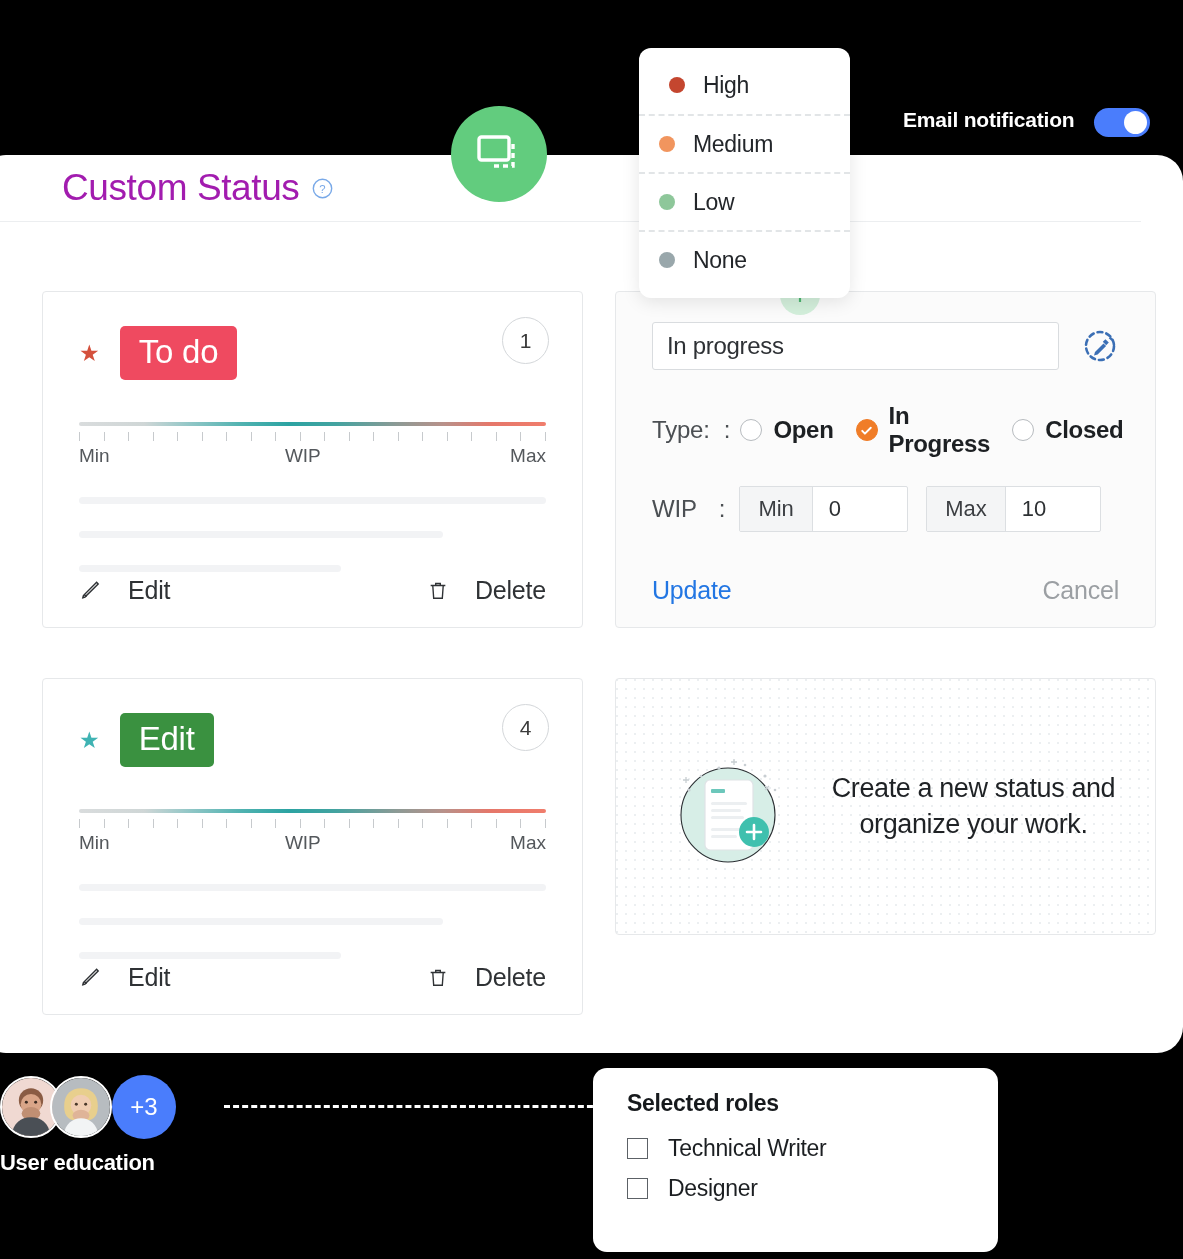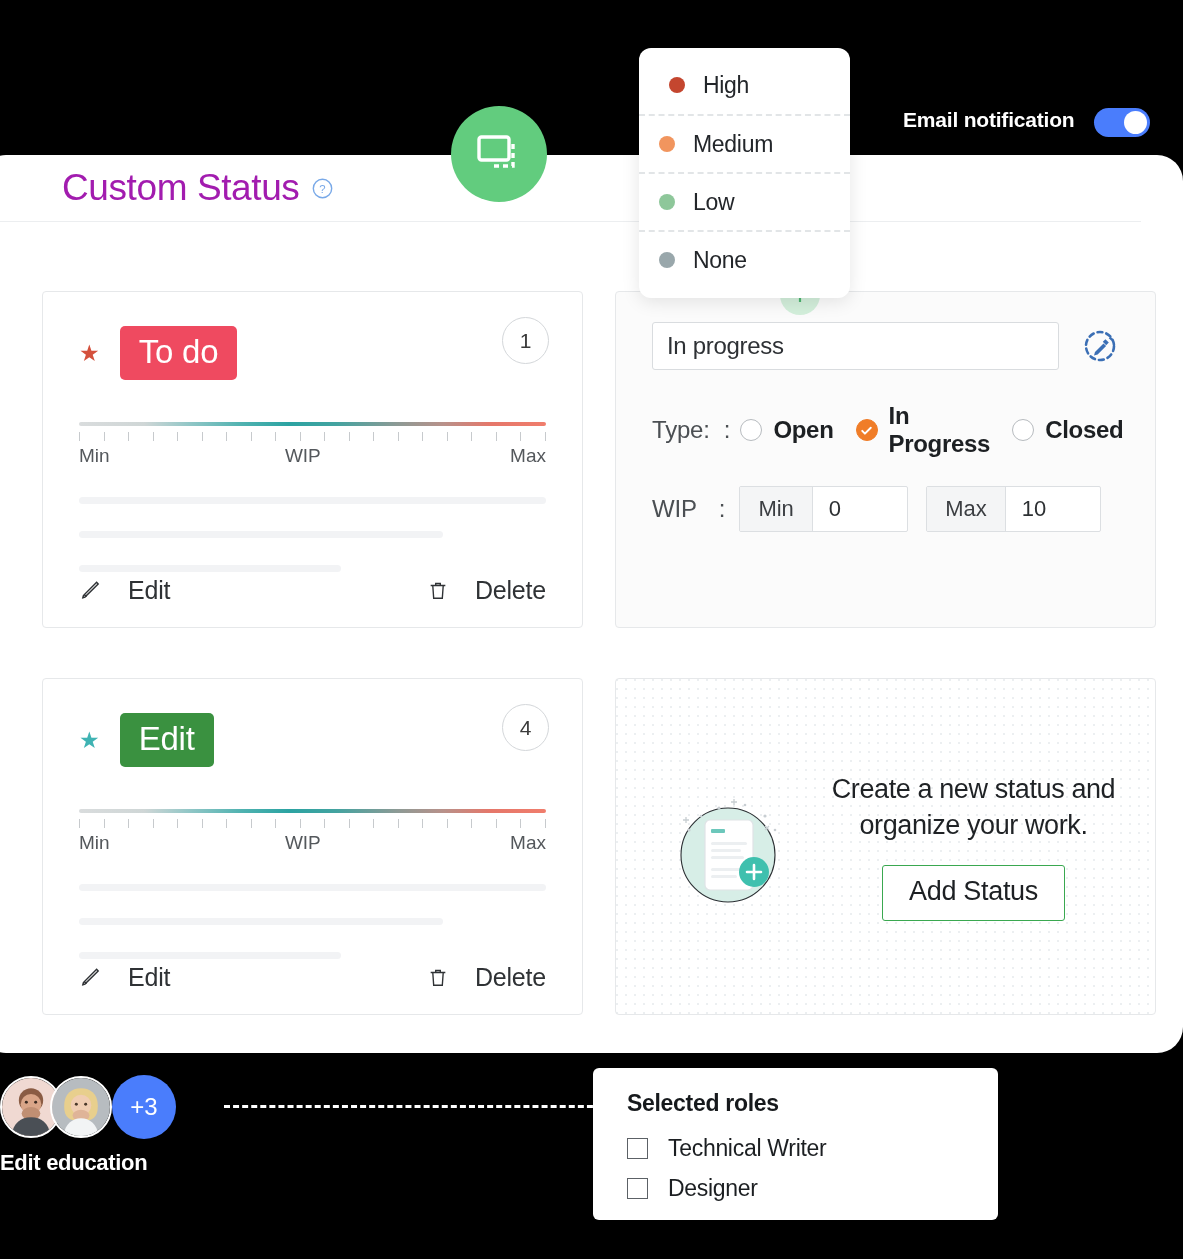--- a/index.html
+++ b/index.html
@@ -215,21 +215,21 @@
     background: #d3efdb;
     display: flex; align-items: center; justify-content: center;
     color: #4cb46f; font-size: 30px; line-height: 1;
     z-index: 5;
   }
 
   
   .empty-card {
     border: 1px solid #e6e8ea;
     border-radius: 4px;
-    height: 337px;
+    height: 257px;
     background:
       radial-gradient(circle at 1px 1px, #eceff1 1px, transparent 1.2px) 0 0/9px 9px,
       #fff;
     display: flex; align-items: center; justify-content: center;
     gap: 26px;
     padding: 0 34px;
   }
   .empty-illustration { width: 150px; height: 150px; flex: none; }
   .empty-right { text-align: center; }
   .empty-text {
@@ -298,23 +298,23 @@
     z-index: 3;
   }
   .user-education {
     position: absolute; left: 0; top: 1150px;
     color: #fff; font-size: 22px; font-weight: bold; letter-spacing: -0.3px;
   }
 
   
   .roles-panel {
     position: absolute; left: 593px; top: 1068px;
-    width: 405px; height: 152px;
+    width: 405px; height: 184px;
     background: #fff;
-    border-radius: 6px;
+    border-radius: 14px;
     padding: 22px 0 0 34px;
     z-index: 5;
   }
   .roles-title {
     font-size: 23px; font-weight: bold; color: #16191c;
     letter-spacing: -0.3px; margin-bottom: 18px;
   }
   .role-item {
     display: flex; align-items: center; gap: 20px;
     margin-bottom: 13px; cursor: pointer;
@@ -450,20 +450,24 @@
           <div class="tag">Min</div>
           <div class="val">0</div>
         </div>
 
         <div class="minmax">
           <div class="tag">Max</div>
           <div class="val">10</div>
         </div>
       </div>
 
+      <div class="form-actions">
+        <span class="update-link">Update</span>
+        <span class="cancel-link">Cancel</span>
+      </div>
     </div>
 
     <div class="status-card">
       <div class="card-top">
         <span class="star" style="color:#3fb3b3">★</span>
         <span class="status-badge" style="background:#3a9140">Edit</span>
       </div>
       <div class="count-circle">4</div>
 
       <div class="wip-wrap">
@@ -544,21 +548,20 @@
           </g>
           <g stroke="#c8ced2" stroke-width="1.3">
             <path d="M30 48h6M33 45v6"></path>
               <path d="M78 30h6M81 27v6"></path>
             <path d="M112 54l4 4M116 54l-4 4"></path>
           </g>
         </svg>
       </span>
       <div class="empty-right">
         <div class="empty-text">Create a new status and organize your work.</div>
-        <button class="add-status-btn">Add Status</button>
       </div>
     </div>
 
   </div>
 </div>
 
 <div class="green-badge">
   <svg width="46" height="40" viewBox="0 0 46 40">
     <rect x="3" y="3" width="30" height="23" rx="2.5" fill="none" stroke="#fff" stroke-width="3.4"></rect>
     <path d="M37 10v22H14" fill="none" stroke="#fff" stroke-width="3.4" stroke-dasharray="5 4"></path>
@@ -612,21 +615,21 @@
       <circle cx="31" cy="29" r="11" fill="#f0cdb2"></circle>
       <ellipse cx="31" cy="40" rx="9" ry="6" fill="#dfb498"></ellipse>
       <path d="M12 62c2-13 10-19 19-19s17 6 19 19z" fill="#f2f4f5"></path>
       <circle cx="26" cy="28" r="1.6" fill="#4a382a"></circle>
       <circle cx="36" cy="28" r="1.6" fill="#4a382a"></circle>
     </svg>
   </span>
   <span class="avatar-more">+3</span>
 </div>
 <div class="dash-line"></div>
-<div class="user-education">Edit education</div>
+<div class="user-education">User education</div>
 
 <div class="roles-panel">
   <div class="roles-title">Selected roles</div>
   <div class="role-item">
     <span class="checkbox"></span>
     <span class="role-label">Technical Writer</span>
   </div>
   <div class="role-item">
     <span class="checkbox"></span>
     <span class="role-label">Designer</span>

